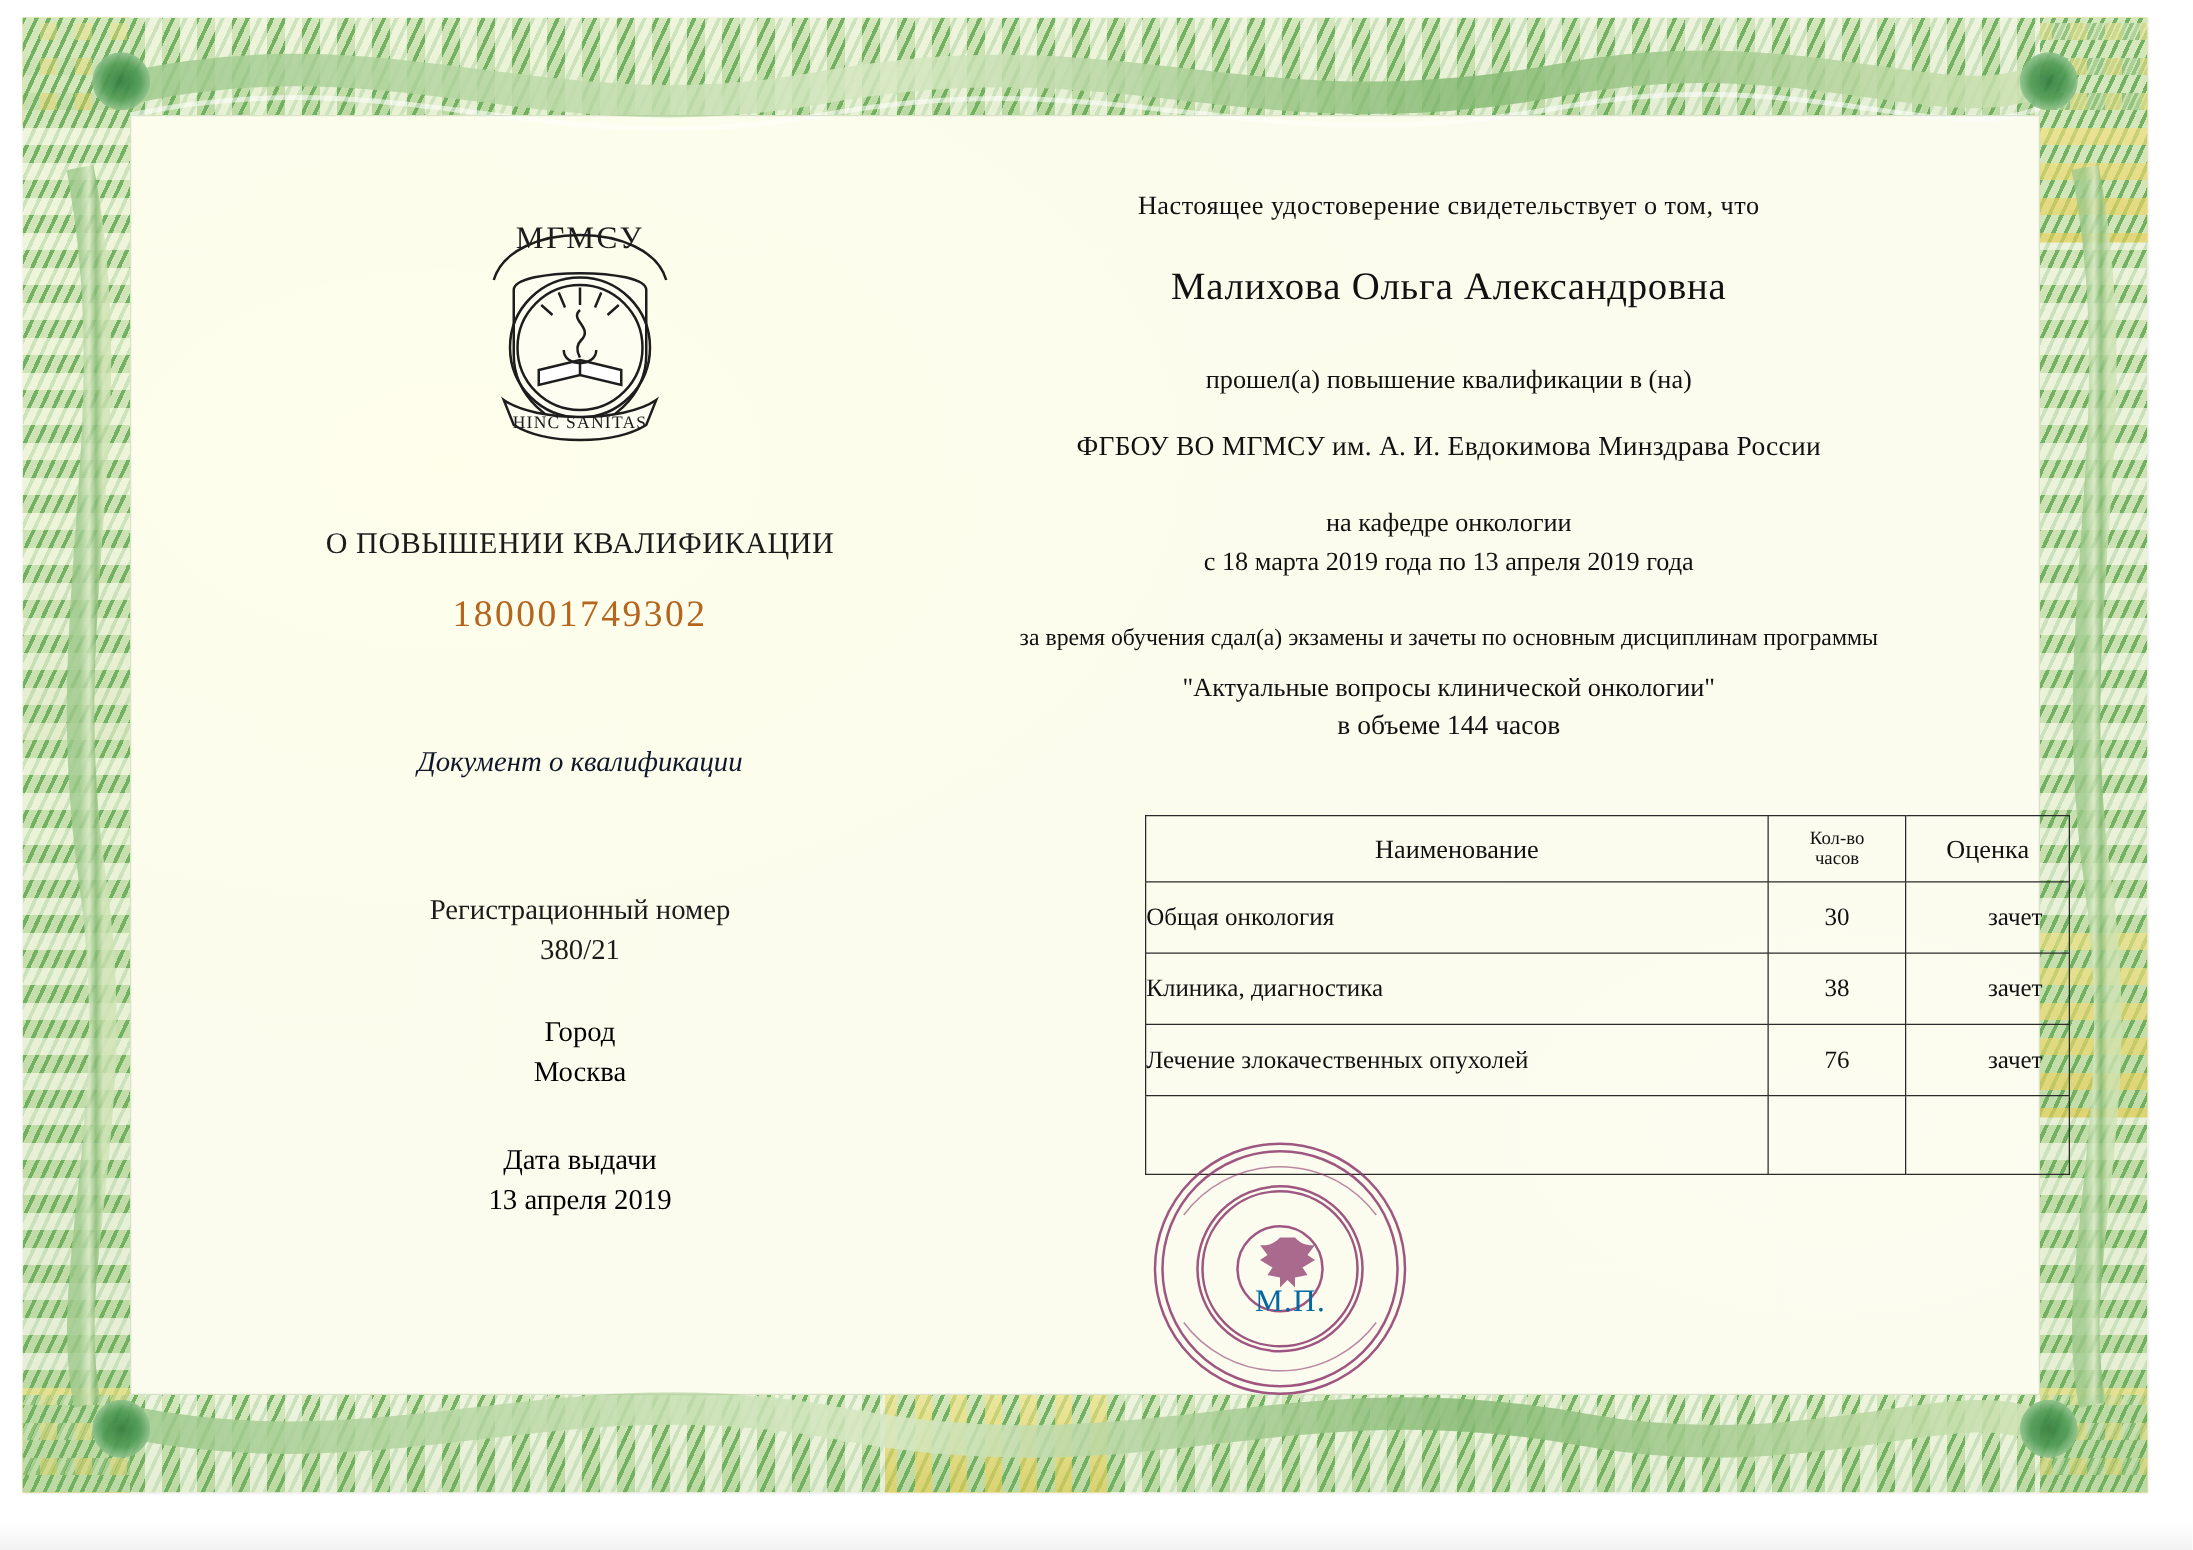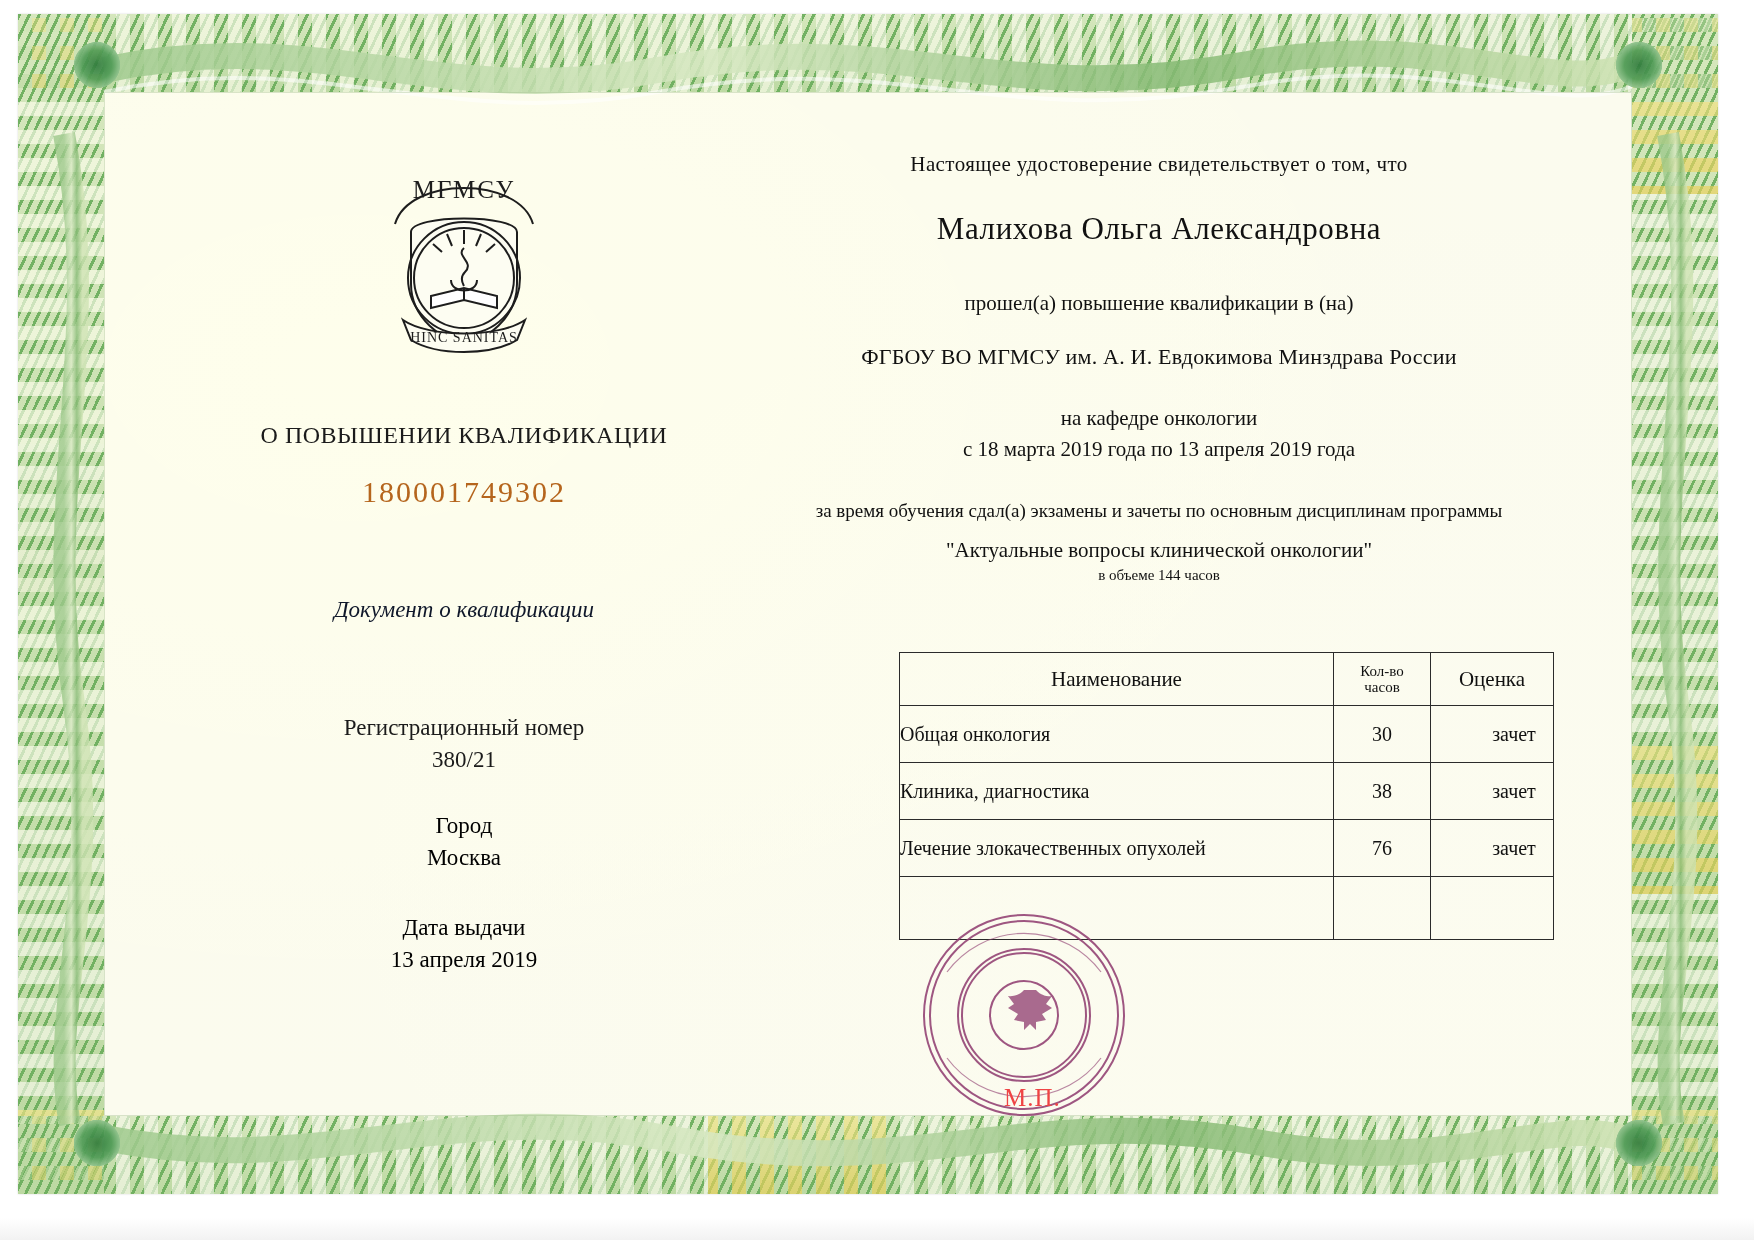--- a/index.html
+++ b/index.html
@@ -203,28 +203,28 @@
     font-size: 31px;
     margin-top: 34px;
     letter-spacing: .6px;
   }
   .r-line2 { font-size: 21px; margin-top: 44px; }
   .r-org   { font-size: 22px; margin-top: 28px; letter-spacing:.2px;}
   .r-dept  { font-size: 21px; margin-top: 36px; }
   .r-period{ font-size: 21px; margin-top: 6px; }
   .r-exam  { font-size: 19px; margin-top: 38px; line-height:1.15;}
   .r-prog  { font-size: 21px; margin-top: 16px; }
-  .r-hours { font-size: 15px; margin-top: 4px; }
+  .r-hours { font-size: 22px; margin-top: 4px; }
 
   
   .grades {
     position: absolute;
-    left: 795px;
+    left: 812px;
     top: 560px;
-    width: 655px;
+    width: 740px;
     border-collapse: collapse;
     font-family: "Liberation Serif", serif;
   }
   .grades th, .grades td {
     border: 1px solid #2b2b2b;
     font-size: 20px;
     color:#111;
     padding: 0;
   }
   .grades th { font-weight: normal; height: 52px; }
@@ -271,24 +271,24 @@
     position: absolute;
     left: 795px;
     top: 818px;
     width: 250px;
     height: 210px;
   }
   .stamp svg { display:block; }
   .mp {
     position: absolute;
     left: 900px;
-    top: 992px;
+    top: 936px;
     font-size: 25px;
     letter-spacing: 1px;
-    color: #ef4444;
+    color: #0369a1;
   }
 
   
   .scan-edge {
     position:absolute;
     left:0; bottom:0; width:1754px; height:22px;
     background: linear-gradient(180deg,#ffffff,#f2f2f2);
   }
 </style>
 </head>

